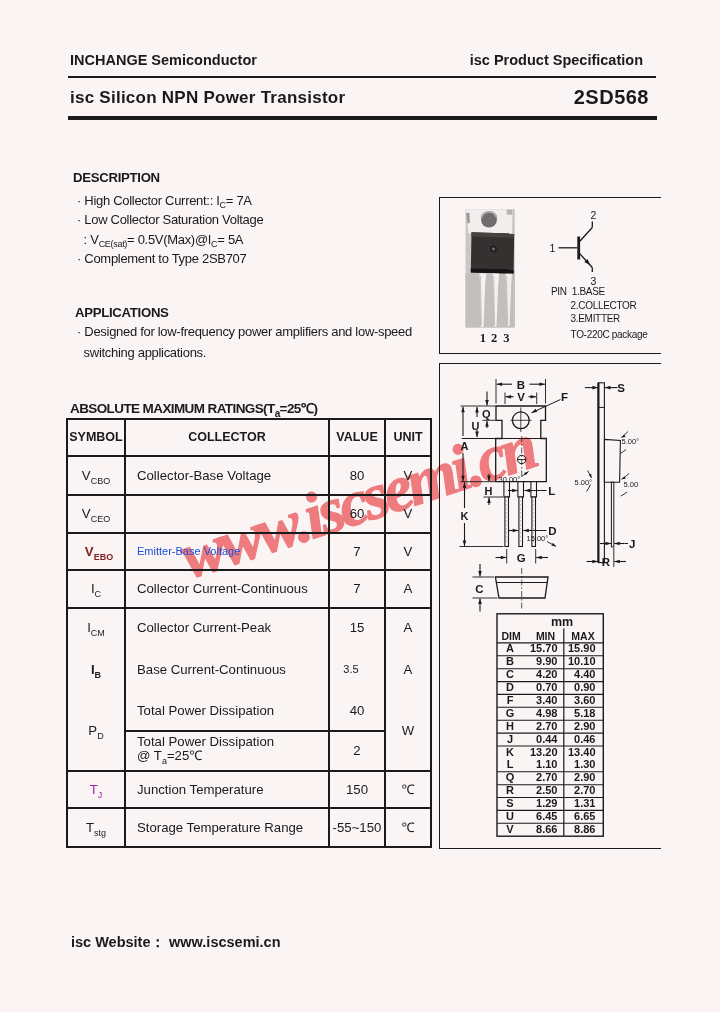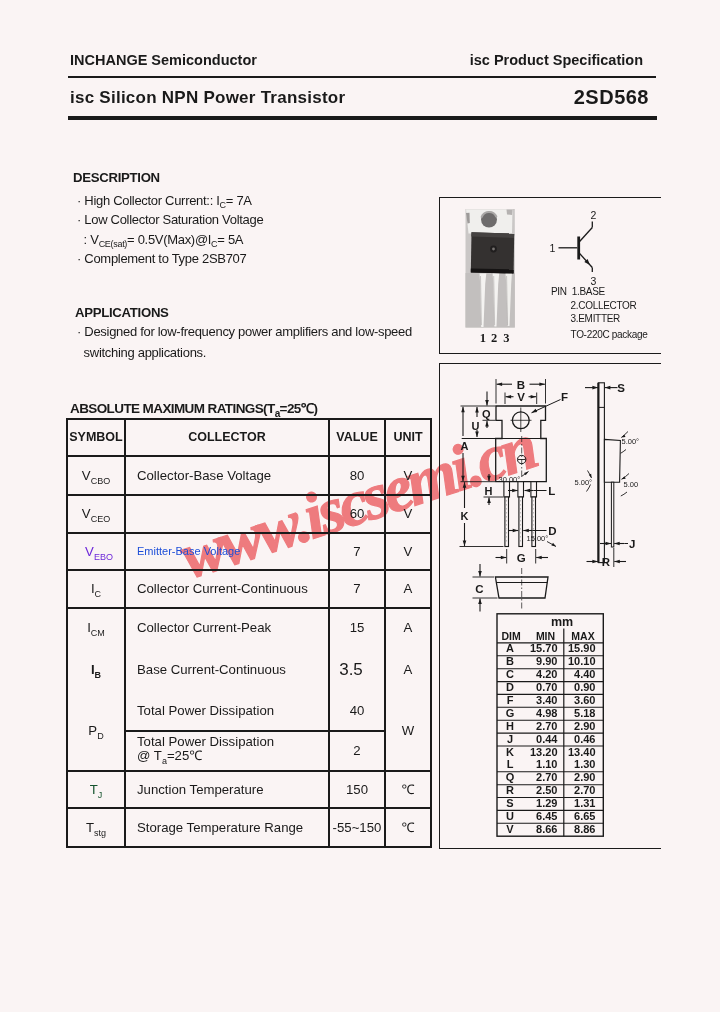--- a/index.html
+++ b/index.html
@@ -58,48 +58,48 @@
     <div style="position:absolute;left:125px;top:419px;width:204px;height:37px;line-height:37px;text-align:center;font-size:12.5px;font-weight:bold;color:#1a1a1a">COLLECTOR</div>
     <div style="position:absolute;left:329px;top:419px;width:56px;height:37px;line-height:37px;text-align:center;font-size:12.5px;font-weight:bold;color:#1a1a1a">VALUE</div>
     <div style="position:absolute;left:385px;top:419px;width:46px;height:37px;line-height:37px;text-align:center;font-size:12.5px;font-weight:bold;color:#1a1a1a">UNIT</div>
     <div style="position:absolute;left:67px;top:456px;width:58px;height:57px;line-height:39px;text-align:center;font-size:13.2px;font-weight:normal;color:#1a1a1a">V<sub style="font-size:9px">CBO</sub></div>
     <div style="position:absolute;left:137px;top:456px;width:192px;height:39px;line-height:39px;text-align:left;font-size:13.2px;font-weight:normal;color:#1a1a1a">Collector-Base Voltage</div>
     <div style="position:absolute;left:329px;top:456px;width:56px;height:39px;line-height:39px;text-align:center;font-size:13.2px;font-weight:normal;color:#1a1a1a">80</div>
     <div style="position:absolute;left:385px;top:456px;width:46px;height:39px;line-height:39px;text-align:center;font-size:13.2px;font-weight:normal;color:#1a1a1a">V</div>
     <div style="position:absolute;left:67px;top:495px;width:58px;height:38px;line-height:38px;text-align:center;font-size:13.2px;font-weight:normal;color:#1a1a1a">V<sub style="font-size:9px">CEO</sub></div>
     <div style="position:absolute;left:329px;top:495px;width:56px;height:38px;line-height:38px;text-align:center;font-size:13.2px;font-weight:normal;color:#1a1a1a">60</div>
     <div style="position:absolute;left:385px;top:495px;width:46px;height:38px;line-height:38px;text-align:center;font-size:13.2px;font-weight:normal;color:#1a1a1a">V</div>
-    <div style="position:absolute;left:67px;top:533px;width:64px;height:37px;line-height:37px;text-align:center;font-size:13.2px;font-weight:normal;color:#6d28d9">V<sub style="font-size:9px">EBO</sub></div>
+    <div style="position:absolute;left:67px;top:533px;width:64px;height:37px;line-height:37px;text-align:center;font-size:13.2px;font-weight:bold;color:#7f1d1d">V<sub style="font-size:9px">EBO</sub></div>
     <div style="position:absolute;left:137px;top:533px;width:192px;height:37px;line-height:37px;text-align:left;font-size:11px;font-weight:normal;color:#1d4ed8">Emitter-Base Voltage</div>
     <div style="position:absolute;left:329px;top:533px;width:56px;height:37px;line-height:37px;text-align:center;font-size:13.2px;font-weight:normal;color:#1a1a1a">7</div>
     <div style="position:absolute;left:385px;top:533px;width:46px;height:37px;line-height:37px;text-align:center;font-size:13.2px;font-weight:normal;color:#1a1a1a">V</div>
     <div style="position:absolute;left:67px;top:570px;width:58px;height:38px;line-height:38px;text-align:center;font-size:13.2px;font-weight:normal;color:#1a1a1a">I<sub style="font-size:9px">C</sub></div>
     <div style="position:absolute;left:137px;top:570px;width:192px;height:38px;line-height:38px;text-align:left;font-size:13.2px;font-weight:normal;color:#1a1a1a">Collector Current-Continuous</div>
     <div style="position:absolute;left:329px;top:570px;width:56px;height:38px;line-height:38px;text-align:center;font-size:13.2px;font-weight:normal;color:#1a1a1a">7</div>
     <div style="position:absolute;left:385px;top:570px;width:46px;height:38px;line-height:38px;text-align:center;font-size:13.2px;font-weight:normal;color:#1a1a1a">A</div>
     <div style="position:absolute;left:67px;top:608px;width:58px;height:40.5px;line-height:40.5px;text-align:center;font-size:13.2px;font-weight:normal;color:#1a1a1a">I<sub style="font-size:9px">CM</sub></div>
     <div style="position:absolute;left:137px;top:608px;width:192px;height:40.5px;line-height:40.5px;text-align:left;font-size:13.2px;font-weight:normal;color:#1a1a1a">Collector Current-Peak</div>
     <div style="position:absolute;left:329px;top:608px;width:56px;height:40.5px;line-height:40.5px;text-align:center;font-size:13.2px;font-weight:normal;color:#1a1a1a">15</div>
     <div style="position:absolute;left:385px;top:608px;width:46px;height:40.5px;line-height:40.5px;text-align:center;font-size:13.2px;font-weight:normal;color:#1a1a1a">A</div>
     <div style="position:absolute;left:67px;top:648.5px;width:58px;height:41.5px;line-height:41.5px;text-align:center;font-size:13.2px;font-weight:normal;color:#1a1a1a"><b>I<sub style="font-size:9px">B</sub></b></div>
     <div style="position:absolute;left:137px;top:648.5px;width:192px;height:41.5px;line-height:41.5px;text-align:left;font-size:13.2px;font-weight:normal;color:#1a1a1a">Base Current-Continuous</div>
-    <div style="position:absolute;left:329px;top:648.5px;width:44px;height:41.5px;line-height:41.5px;text-align:center;font-size:17px;font-weight:normal;color:#1a1a1a">3.5</div>
+    <div style="position:absolute;left:329px;top:648.5px;width:44px;height:41.5px;line-height:41.5px;text-align:center;font-size:11px;font-weight:normal;color:#1a1a1a">3.5</div>
     <div style="position:absolute;left:385px;top:648.5px;width:46px;height:41.5px;line-height:41.5px;text-align:center;font-size:13.2px;font-weight:normal;color:#1a1a1a">A</div>
     <div style="position:absolute;left:67px;top:690px;width:58px;height:81px;line-height:81px;text-align:center;font-size:13.2px;font-weight:normal;color:#1a1a1a">P<sub style="font-size:9px">D</sub></div>
     <div style="position:absolute;left:137px;top:690px;width:192px;height:41px;display:flex;flex-direction:column;justify-content:center;font-size:13.2px;color:#1a1a1a;line-height:14px">
       <div>Total Power Dissipation</div>
     </div>
     <div style="position:absolute;left:329px;top:690px;width:56px;height:41px;line-height:41px;text-align:center;font-size:13.2px;font-weight:normal;color:#1a1a1a">40</div>
     <div style="position:absolute;left:137px;top:731px;width:192px;height:40px;display:flex;flex-direction:column;justify-content:center;font-size:13.2px;color:#1a1a1a;line-height:14px">
       <div>Total Power Dissipation</div>
       <div>@ T<sub style="font-size:9px">a</sub>=25℃</div>
     </div>
     <div style="position:absolute;left:329px;top:731px;width:56px;height:40px;line-height:40px;text-align:center;font-size:13.2px;font-weight:normal;color:#1a1a1a">2</div>
     <div style="position:absolute;left:385px;top:690px;width:46px;height:81px;line-height:81px;text-align:center;font-size:13.2px;font-weight:normal;color:#1a1a1a">W</div>
-    <div style="position:absolute;left:67px;top:771px;width:58px;height:37px;line-height:37px;text-align:center;font-size:13.2px;font-weight:normal;color:#14532d">T<sub style="font-size:9px">J</sub></div>
+    <div style="position:absolute;left:67px;top:771px;width:58px;height:37px;line-height:37px;text-align:center;font-size:13.2px;font-weight:normal;color:#a21caf">T<sub style="font-size:9px">J</sub></div>
     <div style="position:absolute;left:137px;top:771px;width:192px;height:37px;line-height:37px;text-align:left;font-size:13.2px;font-weight:normal;color:#1a1a1a">Junction Temperature</div>
     <div style="position:absolute;left:329px;top:771px;width:56px;height:37px;line-height:37px;text-align:center;font-size:13.2px;font-weight:normal;color:#1a1a1a">150</div>
     <div style="position:absolute;left:385px;top:771px;width:46px;height:37px;line-height:37px;text-align:center;font-size:13.2px;font-weight:normal;color:#1a1a1a">℃</div>
     <div style="position:absolute;left:67px;top:808px;width:58px;height:39px;line-height:39px;text-align:center;font-size:13.2px;font-weight:normal;color:#1a1a1a">T<sub style="font-size:9px">stg</sub></div>
     <div style="position:absolute;left:137px;top:808px;width:192px;height:39px;line-height:39px;text-align:left;font-size:13.2px;font-weight:normal;color:#1a1a1a">Storage Temperature Range</div>
     <div style="position:absolute;left:329px;top:808px;width:56px;height:39px;line-height:39px;text-align:center;font-size:13.2px;font-weight:normal;color:#1a1a1a">-55~150</div>
     <div style="position:absolute;left:385px;top:808px;width:46px;height:39px;line-height:39px;text-align:center;font-size:13.2px;font-weight:normal;color:#1a1a1a">℃</div>
 
 <div class="abs" style="left:439px;top:197px;width:221px;height:155px;border-left:1.5px solid #1a1a1a;border-top:1.5px solid #1a1a1a;border-bottom:1.5px solid #1a1a1a"></div>
 <svg style="position:absolute;left:439px;top:197px" width="226" height="155" viewBox="439 197 226 155">
@@ -337,13 +337,14 @@
       <text x="595.5" y="807.0" font-family="Liberation Sans, sans-serif" font-size="11" font-weight="bold" text-anchor="end" fill="#1a1a1a">1.31</text>
       <line x1="497.0" y1="823.3" x2="603.3" y2="823.3" stroke="#1a1a1a" stroke-width="1.1"></line>
       <text x="510.0" y="819.9" font-family="Liberation Sans, sans-serif" font-size="11" font-weight="bold" text-anchor="middle" fill="#1a1a1a">U</text>
       <text x="557.5" y="819.9" font-family="Liberation Sans, sans-serif" font-size="11" font-weight="bold" text-anchor="end" fill="#1a1a1a">6.45</text>
       <text x="595.5" y="819.9" font-family="Liberation Sans, sans-serif" font-size="11" font-weight="bold" text-anchor="end" fill="#1a1a1a">6.65</text>
       <text x="510.0" y="832.8" font-family="Liberation Sans, sans-serif" font-size="11" font-weight="bold" text-anchor="middle" fill="#1a1a1a">V</text>
       <text x="557.5" y="832.8" font-family="Liberation Sans, sans-serif" font-size="11" font-weight="bold" text-anchor="end" fill="#1a1a1a">8.66</text>
       <text x="595.5" y="832.8" font-family="Liberation Sans, sans-serif" font-size="11" font-weight="bold" text-anchor="end" fill="#1a1a1a">8.86</text>
     </svg>
 
+<div class="abs" style="left:71px;top:933px;font-size:14.5px;font-weight:bold">isc Website： www.iscsemi.cn</div>
 
 </div>
 </body></html>

